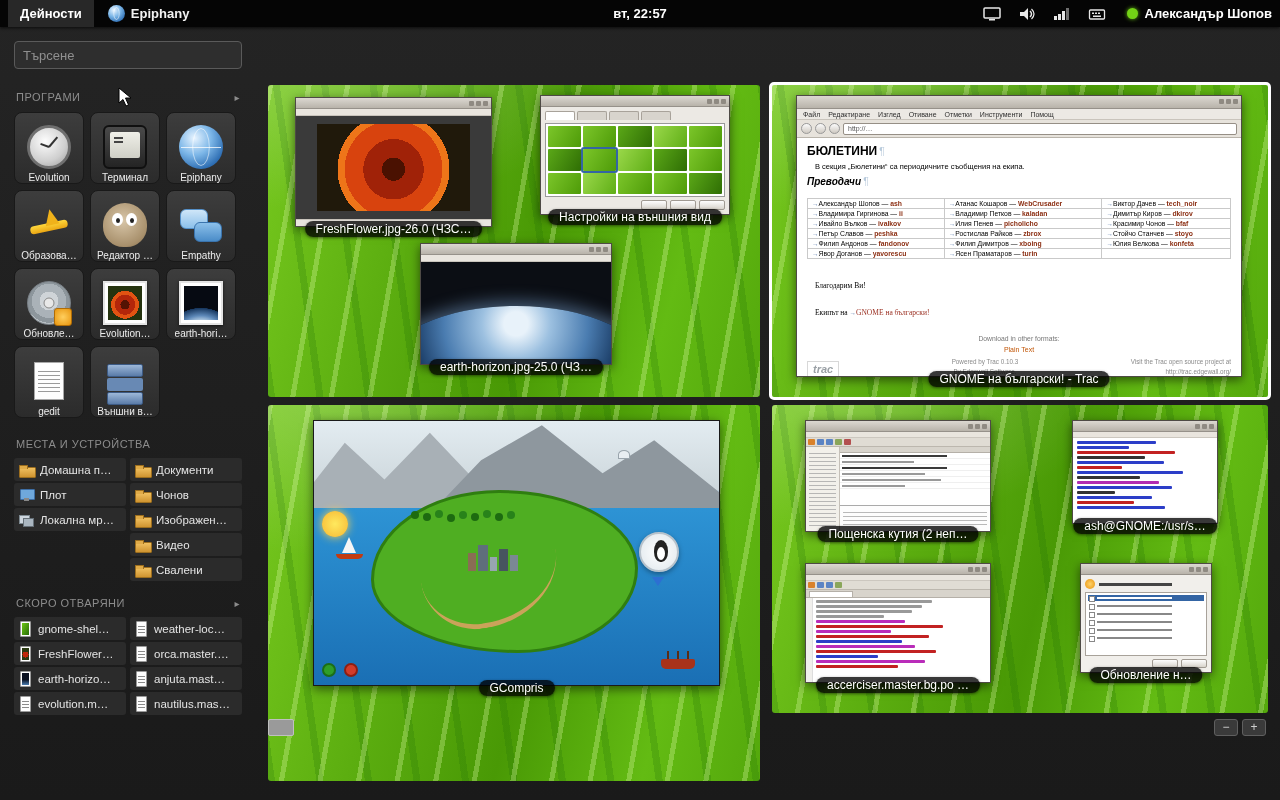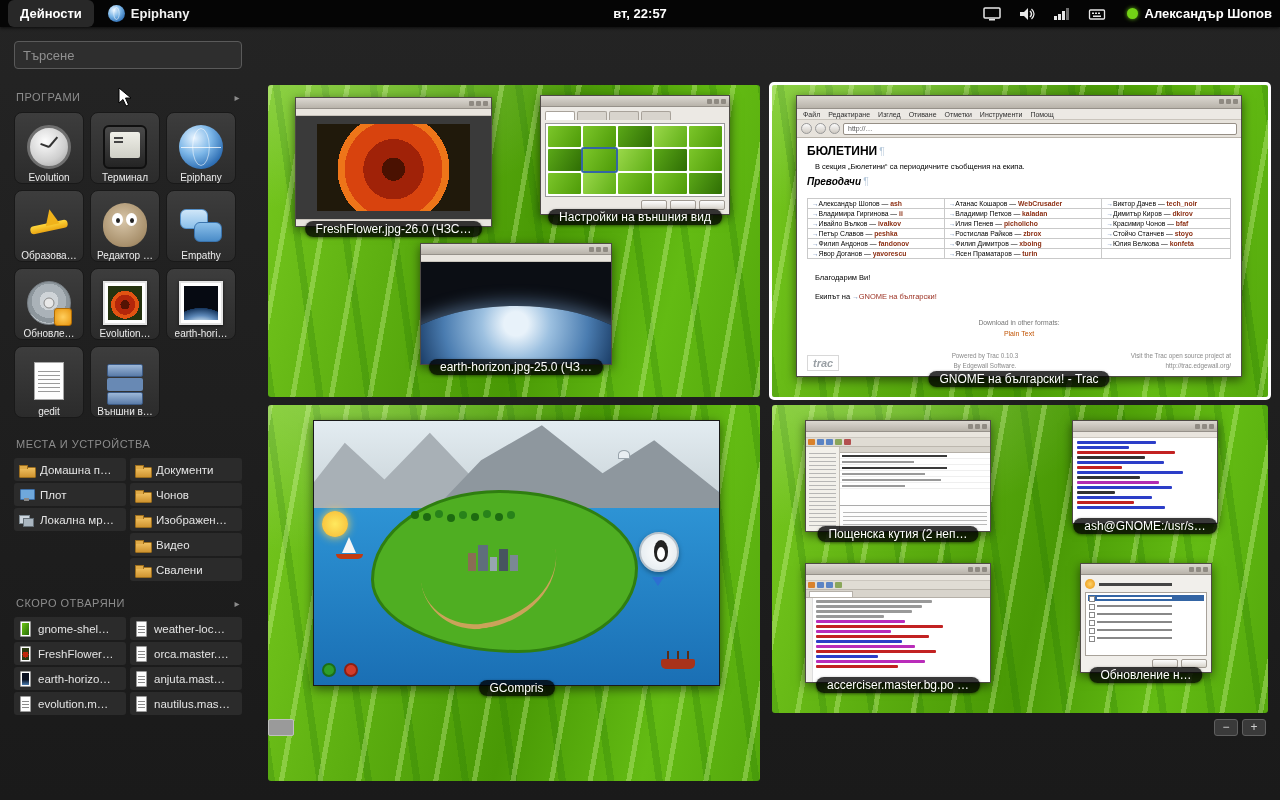--- a/index.html
+++ b/index.html
@@ -2,21 +2,21 @@
 <html><head>
 <meta charset="utf-8">
 <style>
   * { margin:0; padding:0; box-sizing:border-box; }
   html,body { width:1280px; height:800px; }
   body { font-family:"Liberation Sans","DejaVu Sans",sans-serif; background:#1d1d1d; color:#fff; overflow:hidden; }
   .screen { position:relative; width:1280px; height:800px; background:linear-gradient(#242424,#1a1a1a); }
 
   
   .topbar { position:absolute; top:0; left:0; right:0; height:27px; background:#050505; display:flex; align-items:center; padding:0 8px; z-index:60; box-shadow:0 1px 3px rgba(0,0,0,.7); }
-  .activities { height:27px; display:flex; align-items:center; padding:0 12px; font-weight:bold; font-size:13px; color:#fff; background:rgba(255,255,255,.14); border-radius:6px; cursor:pointer; }
+  .activities { height:27px; display:flex; align-items:center; padding:0 12px; font-weight:bold; font-size:13px; color:#fff; background:rgba(255,255,255,.14); border-radius:0; cursor:pointer; }
   .appmenu { display:flex; align-items:center; gap:6px; margin-left:14px; font-weight:bold; font-size:13px; color:#f2f2f2; cursor:pointer; }
   .mini-globe { width:17px; height:17px; border-radius:50%; display:inline-block; position:relative; background:radial-gradient(circle at 35% 30%, #eaf5ff, #7db7e8 40%, #2f6fb4 78%, #1c4a86); }
   .mini-globe::before { content:""; position:absolute; inset:2px; border:1px solid rgba(255,255,255,.7); border-radius:50%; transform:scaleX(.45); }
   .tb-center { position:absolute; left:50%; transform:translateX(-50%); }
   .clock { font-weight:bold; font-size:13px; color:#fff; cursor:pointer; }
   .tb-right { margin-left:auto; display:flex; align-items:center; gap:17px; }
   .status-icon { display:flex; align-items:center; cursor:pointer; }
   .user { display:flex; align-items:center; gap:7px; font-weight:bold; font-size:13px; color:#fff; cursor:pointer; margin-left:4px; }
   .presence-dot { width:11px; height:11px; border-radius:50%; background:#73d216; box-shadow:0 0 4px rgba(115,210,22,.9); }
 
@@ -134,21 +134,21 @@
   .addrbar { flex:1; height:12px; background:#fff; border:1px solid #968f86; border-radius:2px; font-size:7px; color:#555; padding:0 4px; display:flex; align-items:center; }
   .trac-content { flex:1; background:#fff; color:#000; padding:6px 10px 5px; overflow:hidden; display:flex; flex-direction:column; }
   .trac-h1 { font-size:12px; font-weight:bold; }
   .pilcrow { color:#b9cbdc; font-weight:normal; font-size:10px; margin-left:2px; }
   .trac-p { font-size:7.5px; margin:4px 0 5px; text-indent:8px; }
   .trac-h2 { font-size:10px; font-weight:bold; margin-bottom:11px;font-style:italic; }
   .trac-table { border-collapse:collapse; font-size:6.8px; margin-bottom:4px; }
   .trac-table td { border:1px solid #c9c9c9; padding:1px 4px; white-space:nowrap; }
   .arr { color:#6b88b5; font-size:6.5px; }
   .nick { color:#8b2e12; font-weight:bold; }
-  .trac-small { font-size:7.5px; text-indent:8px; margin-top:10px; }
+  .trac-small { font-size:7.5px; text-indent:8px; margin-top:18px;font-family:Liberation Serif, serif; }
   .team-link { color:#9b3022; }
   .dl-block { text-align:center; margin-top:10px; }
   .dl-label { font-size:6.8px; color:#777; }
   .dl-link { font-size:7px; color:#c25708; display:block; margin-top:1px; }
   .trac-footer { margin-top:auto; display:flex; justify-content:space-between; align-items:flex-end; padding-top:4px; }
   .trac-logo { font-size:11px; font-weight:bold; font-style:italic; color:#9aa0a5; border:1px solid #d8d8d8; padding:1px 5px; }
   .f-center, .f-right { font-size:6.3px; color:#8a8a8a; line-height:1.6; }
   .f-center { text-align:center; } .f-right { text-align:right; }
 
   

